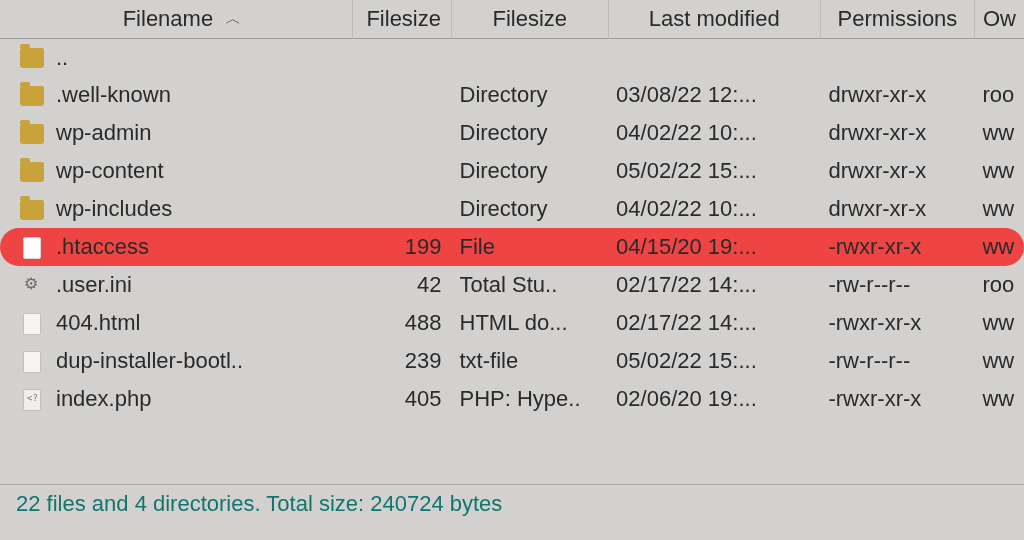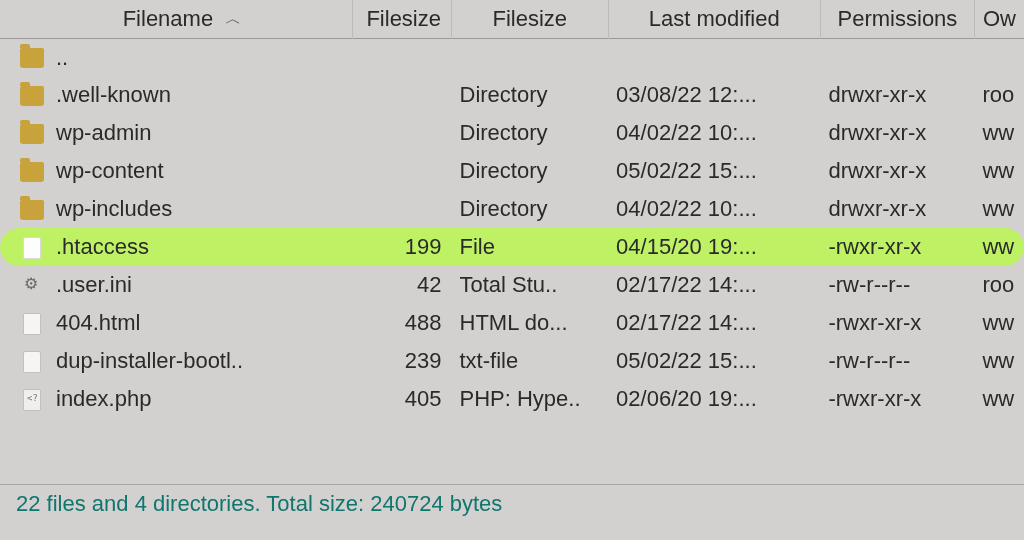--- a/index.html
+++ b/index.html
@@ -32,21 +32,21 @@
       display: inline-block;
       margin-left: 6px;
       font-size: 16px;
       color: #555;
       vertical-align: middle;
     }
     .body-row {
       height: 38px;
     }
     .body-row.highlighted {
-      background: #bef264;
+      background: #ef4444;
       border-radius: 20px;
     }
     .body-row.highlighted td:first-child {
       border-top-left-radius: 22px;
       border-bottom-left-radius: 22px;
     }
     .body-row.highlighted td:last-child {
       border-top-right-radius: 22px;
       border-bottom-right-radius: 22px;
     }

